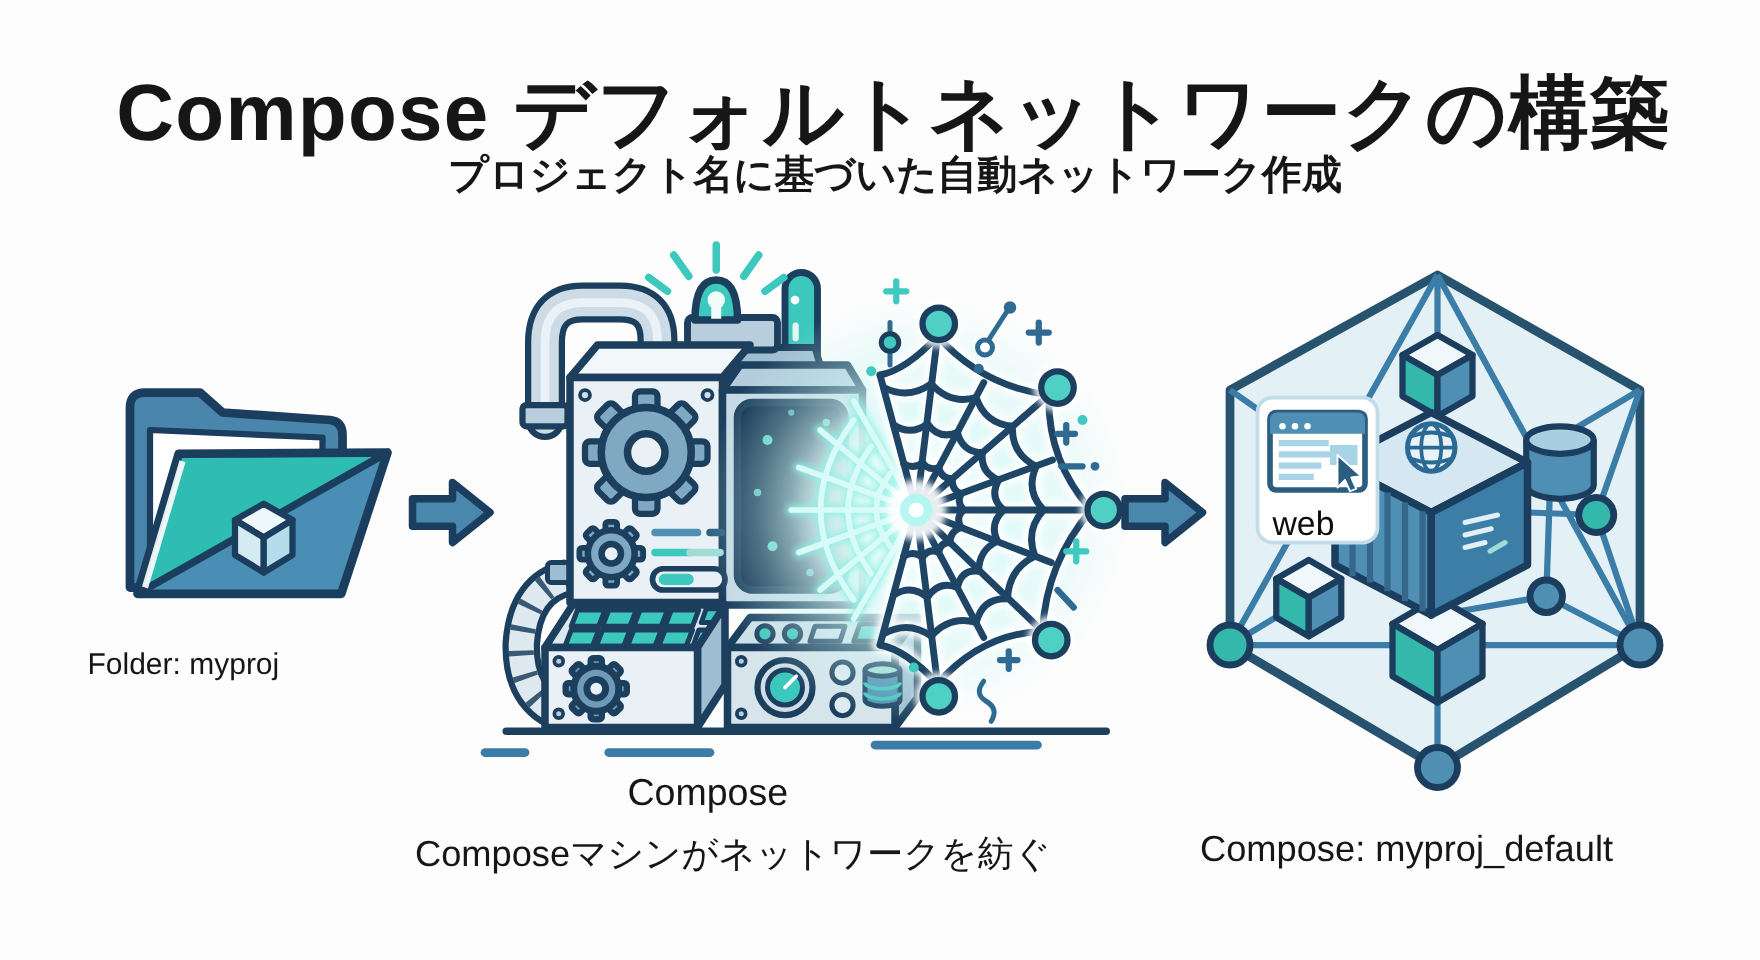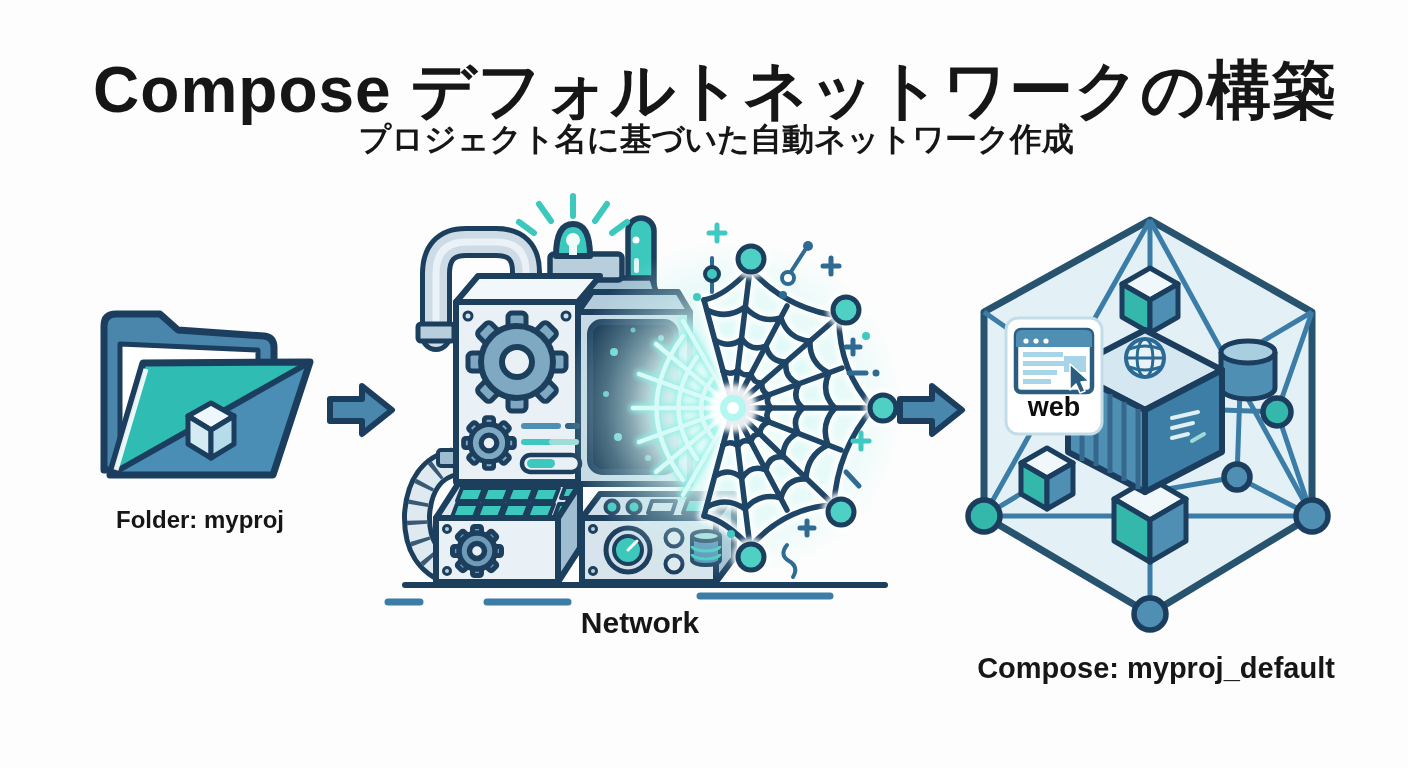--- a/index.html
+++ b/index.html
@@ -16,21 +16,21 @@
   }
   .art{position:absolute;left:0;top:0;}
   .title{
     position:absolute;left:0;top:36px;width:100%;margin:11px;text-align:center;
     font-size:64px;font-weight:bold;letter-spacing:1px;color:var(--text);
   }
   .subtitle{
     position:absolute;left:0;top:106px;width:100%;margin:12px;text-align:center;
     font-size:32px;font-weight:bold;color:var(--text);
   }
-  .cap{position:absolute;margin:0;font-weight:bold;text-align:center;color:var(--text);}
+  .cap{position:absolute;margin:12px;font-weight:normal;text-align:left;color:var(--text);}
   .folder-cap{left:58px;top:506px;width:284px;font-size:24px;}
   .compose-cap{left:490px;top:606px;width:300px;font-size:30px;}
   .machine-cap{left:320px;top:652px;width:640px;font-size:29px;}
   .network-cap{left:948px;top:652px;width:416px;font-size:29px;}
   .web-cap{left:1006px;top:392px;width:96px;font-size:27px;color:#0d0d0d;}
 </style>
 </head>
 <body>
 
 <div class="canvas">
@@ -383,16 +383,17 @@
           <rect x="1064" y="356" width="22" height="16"></rect>
         </g>
         <path d="M1070,364 l0,26 6,-6 4,9 5,-2 -4,-9 8,-1 z" fill="#2b5d80" stroke="#ffffff" stroke-width="1.5"></path>
       </g>
     </g>
   </svg>
 
   <h1 class="title">Compose デフォルトネットワークの構築</h1>
   <h2 class="subtitle">プロジェクト名に基づいた自動ネットワーク作成</h2>
   <p class="cap folder-cap">Folder: myproj</p>
-  <p class="cap compose-cap">Network</p>
+  <p class="cap compose-cap">Compose</p>
+  <p class="cap machine-cap">Composeマシンがネットワークを紡ぐ</p>
   <p class="cap network-cap">Compose: myproj_default</p>
   <p class="cap web-cap">web</p>
 </div>
 
 </body></html>

